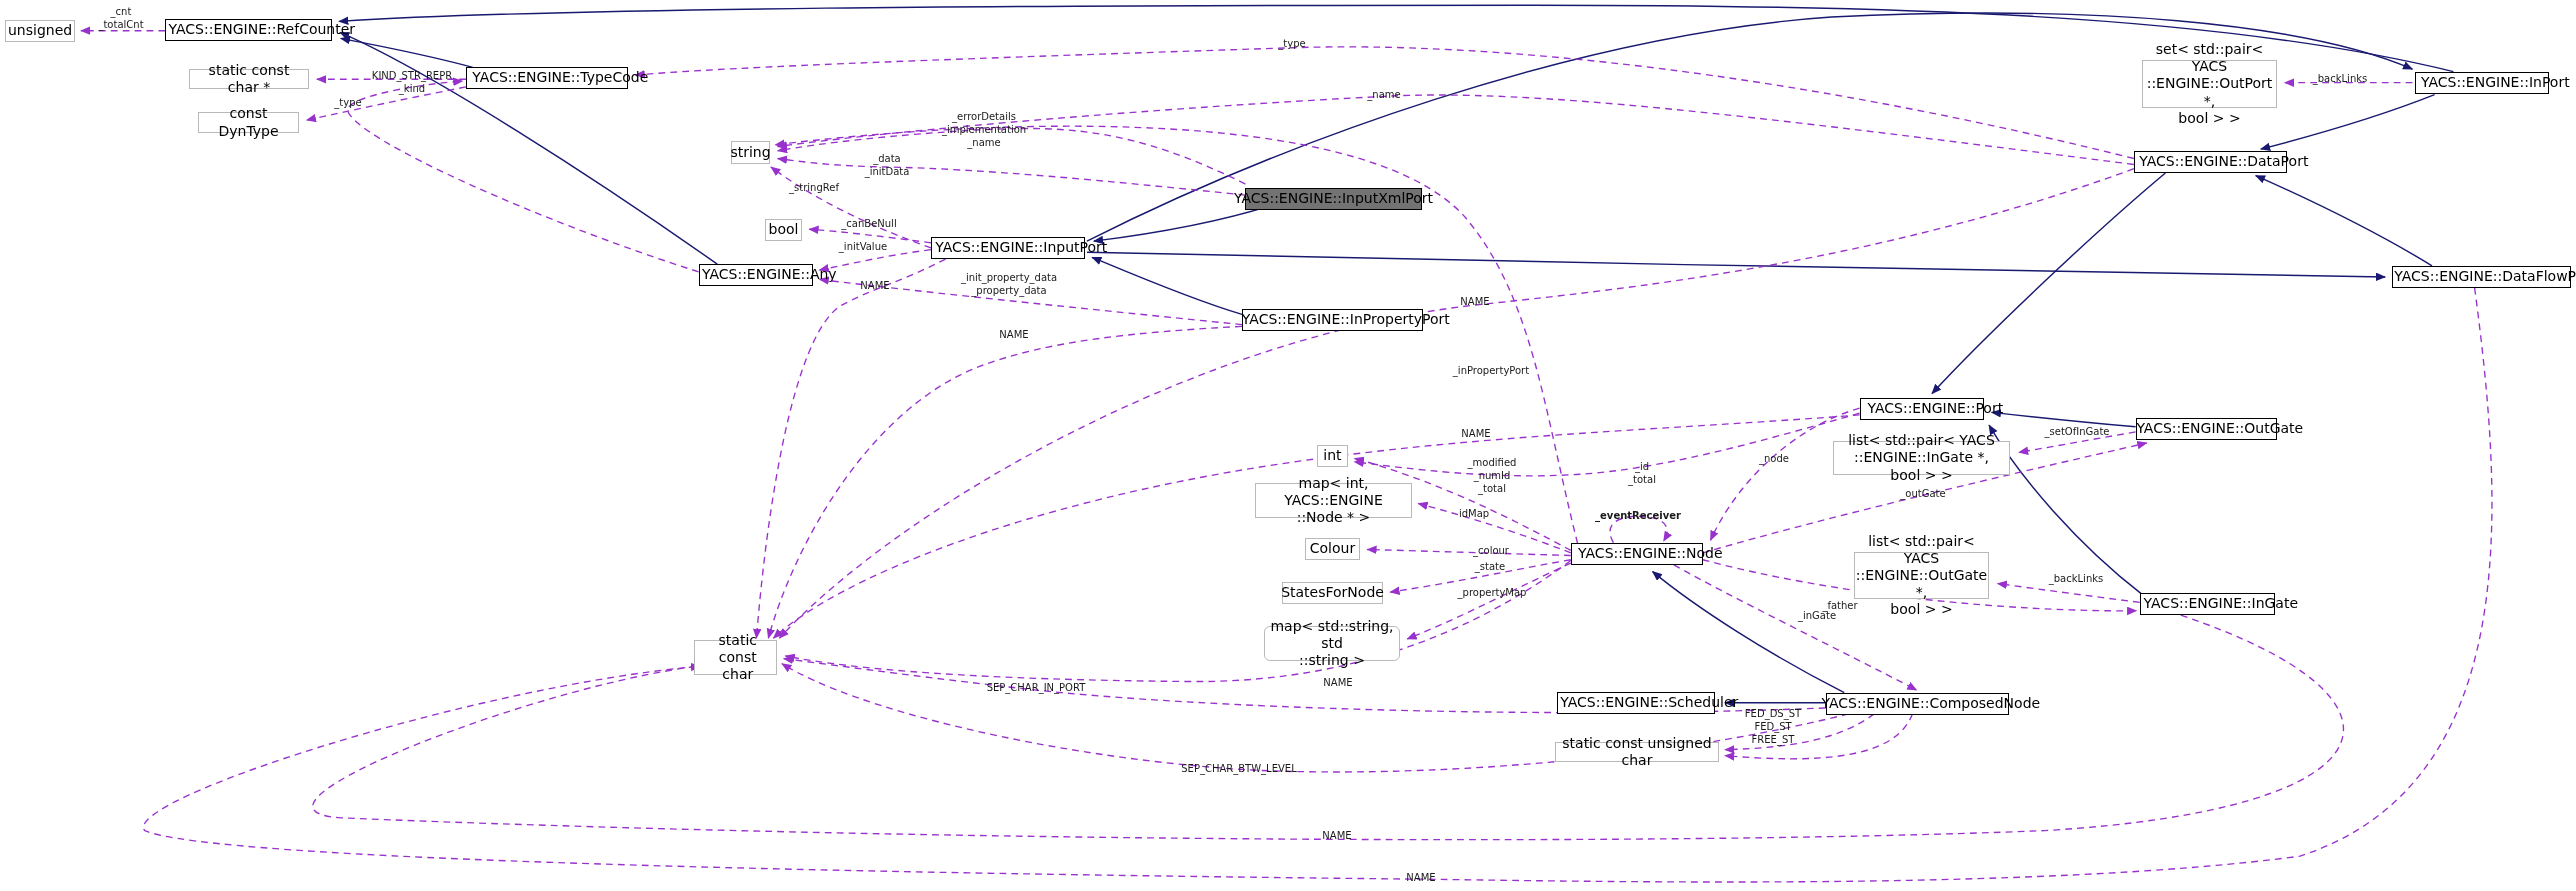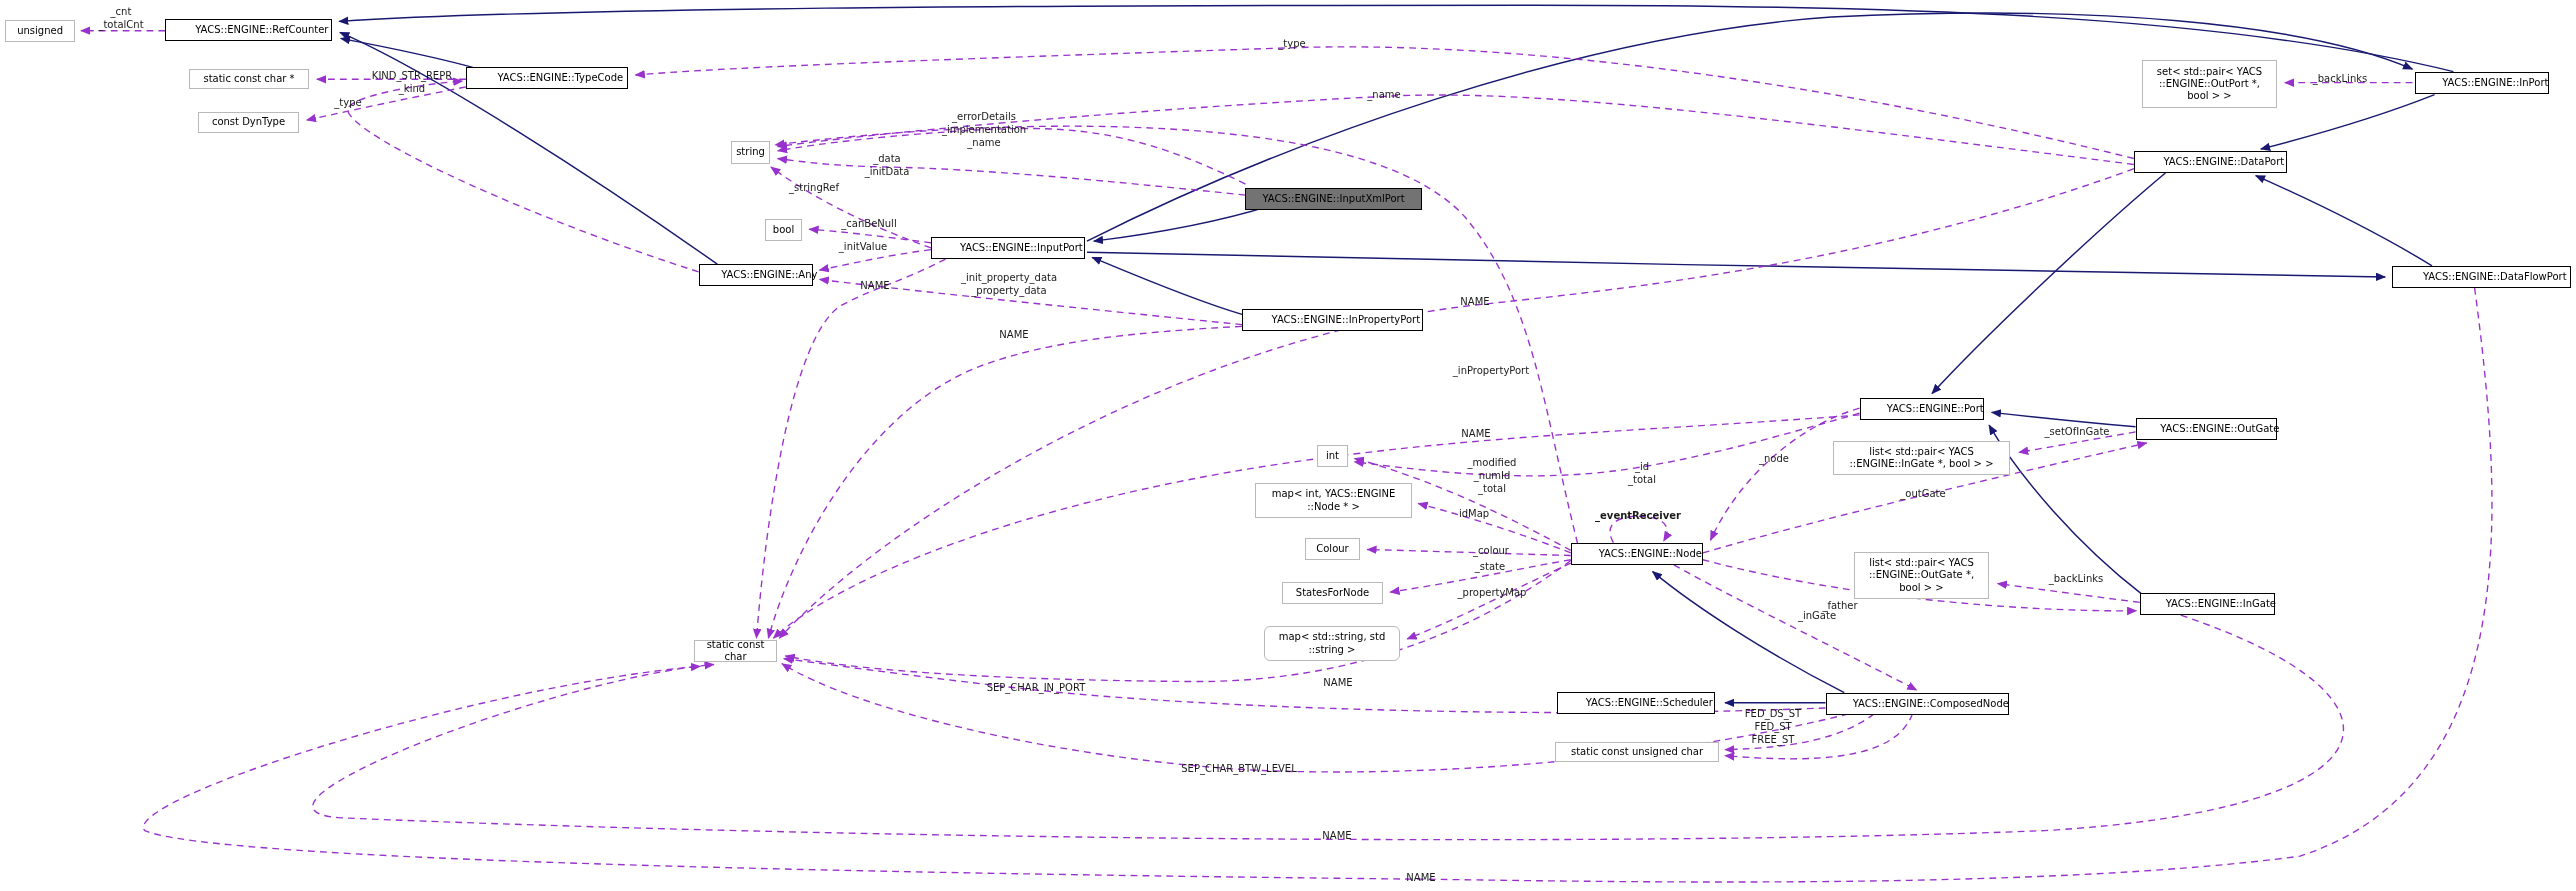--- a/index.html
+++ b/index.html
@@ -1,20 +1,20 @@
 <!DOCTYPE html>
 <html style="font-size:13.6px"><head>
 <meta charset="utf-8">
 <style>
   html,body{margin:0;padding:0;background:#ffffff;}
   #canvas{position:relative;width:2576px;height:892px;background:#ffffff;overflow:hidden;
           font-family:"DejaVu Sans","Liberation Sans",sans-serif;}
   #edges{position:absolute;left:0;top:0;width:2576px;height:892px;}
   .box{position:absolute;display:flex;align-items:center;justify-content:center;
-       box-sizing:border-box;background:#ffffff;color:#000000;font-size:10px;
+       box-sizing:border-box;background:#ffffff;color:#000000;font-size:14px;
        line-height:1.22;text-align:center;white-space:pre-line;padding:0 3.4px;z-index:3;}
   .box.class{border:1.4px solid #000000;padding-left:30px;}
   .box.primitive{border:0.9px solid #b9b9b9;}
   .box.highlight{border:1.5px solid #000000;background:#737373;font-weight:normal;margin-top:8px;}
   .elabel{position:absolute;transform:translate(-50%,-50%);color:#1a1a1a;font-size:10px;
           line-height:1.3;text-align:center;white-space:pre;z-index:2;}
 </style>
 </head>
 <body>
 
@@ -91,21 +91,21 @@
     <div class="box class" style="left: 165px; top: 19px; width: 167px; height: 22px;">YACS::ENGINE::RefCounter</div>
     <div class="box primitive" style="left: 189px; top: 69px; width: 120px; height: 20.4px;">static const char *</div>
     <div class="box class" style="left: 466px; top: 67px; width: 162px; height: 22px;">YACS::ENGINE::TypeCode</div>
     <div class="box primitive" style="left: 198px; top: 112px; width: 101px; height: 21px;">const DynType</div>
     <div class="box primitive" style="left: 731px; top: 141px; width: 39px; height: 23px;">string</div>
     <div class="box primitive" style="left: 765px; top: 219px; width: 37px; height: 22px;">bool</div>
     <div class="box class" style="left: 699px; top: 264px; width: 114px; height: 22px;">YACS::ENGINE::Any</div>
     <div class="box class" style="left: 931px; top: 237px; width: 154px; height: 22px;">YACS::ENGINE::InputPort</div>
     <div class="box highlight" style="left: 1245px; top: 180px; width: 177px; height: 22px;">YACS::ENGINE::InputXmlPort</div>
     <div class="box class" style="left: 1242px; top: 309px; width: 181px; height: 22px;">YACS::ENGINE::InPropertyPort</div>
-    <div class="box primitive" style="left: 694px; top: 640px; width: 83px; height: 22px;">static const char</div>
+    <div class="box primitive" style="left: 694px; top: 640px; width: 83px; height: 35px; padding-left: 8px;">static const char</div>
     <div class="box primitive" style="left: 1317px; top: 445px; width: 31px; height: 22px;">int</div>
     <div class="box primitive" style="left: 1255px; top: 483px; width: 157px; height: 35px;">map&lt; int, YACS::ENGINE
 ::Node * &gt;</div>
     <div class="box primitive" style="left: 1305px; top: 538px; width: 55px; height: 22px;">Colour</div>
     <div class="box primitive" style="left: 1282px; top: 582px; width: 101px; height: 22px;">StatesForNode</div>
     <div class="box primitive" style="left: 1264px; top: 626px; width: 136px; height: 35px; border-radius: 6px;">map&lt; std::string, std
 ::string &gt;</div>
     <div class="box class" style="left: 1571px; top: 543px; width: 132px; height: 22px;">YACS::ENGINE::Node</div>
     <div class="box class" style="left: 1557px; top: 692px; width: 158px; height: 22px;">YACS::ENGINE::Scheduler</div>
     <div class="box class" style="left: 1826px; top: 693px; width: 183px; height: 22px;">YACS::ENGINE::ComposedNode</div>

